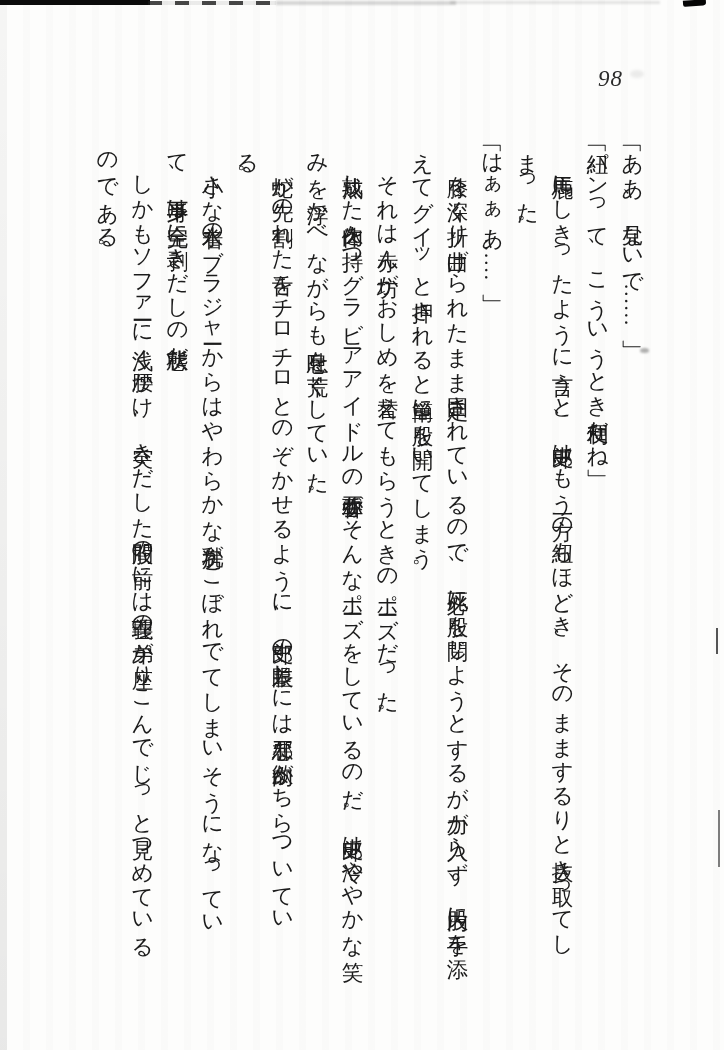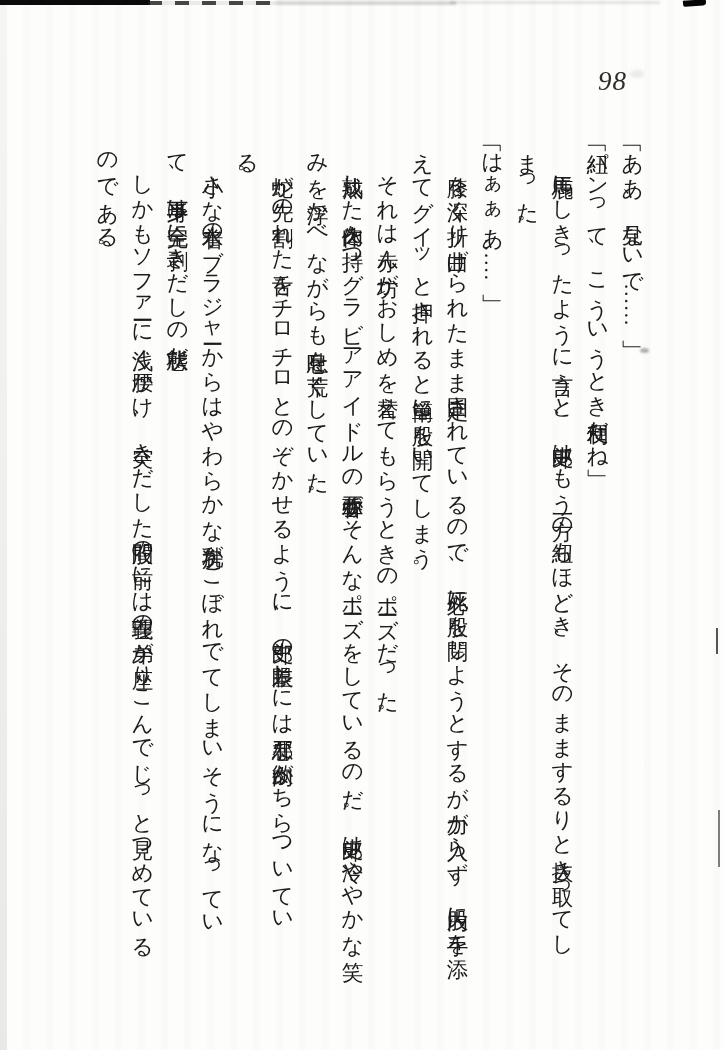--- a/index.html
+++ b/index.html
@@ -26,21 +26,21 @@
       90deg,
       rgba(0,0,0,0.012) 0px, rgba(0,0,0,0.012) 7px,
       rgba(0,0,0,0.0) 7px, rgba(0,0,0,0.0) 23px);
     pointer-events: none;
   }
   .page-number {
     position: absolute;
     top: 66px;
     left: 598px;
     font-style: italic;
-    font-size: 27px;
+    font-size: 23px;
     letter-spacing: 1px;
     color: #2c2c2c;
   }
   .text-block {
     position: absolute;
     top: 138px;
     right: 75px;
     height: 824px;
     writing-mode: vertical-rl;
     text-orientation: mixed;

